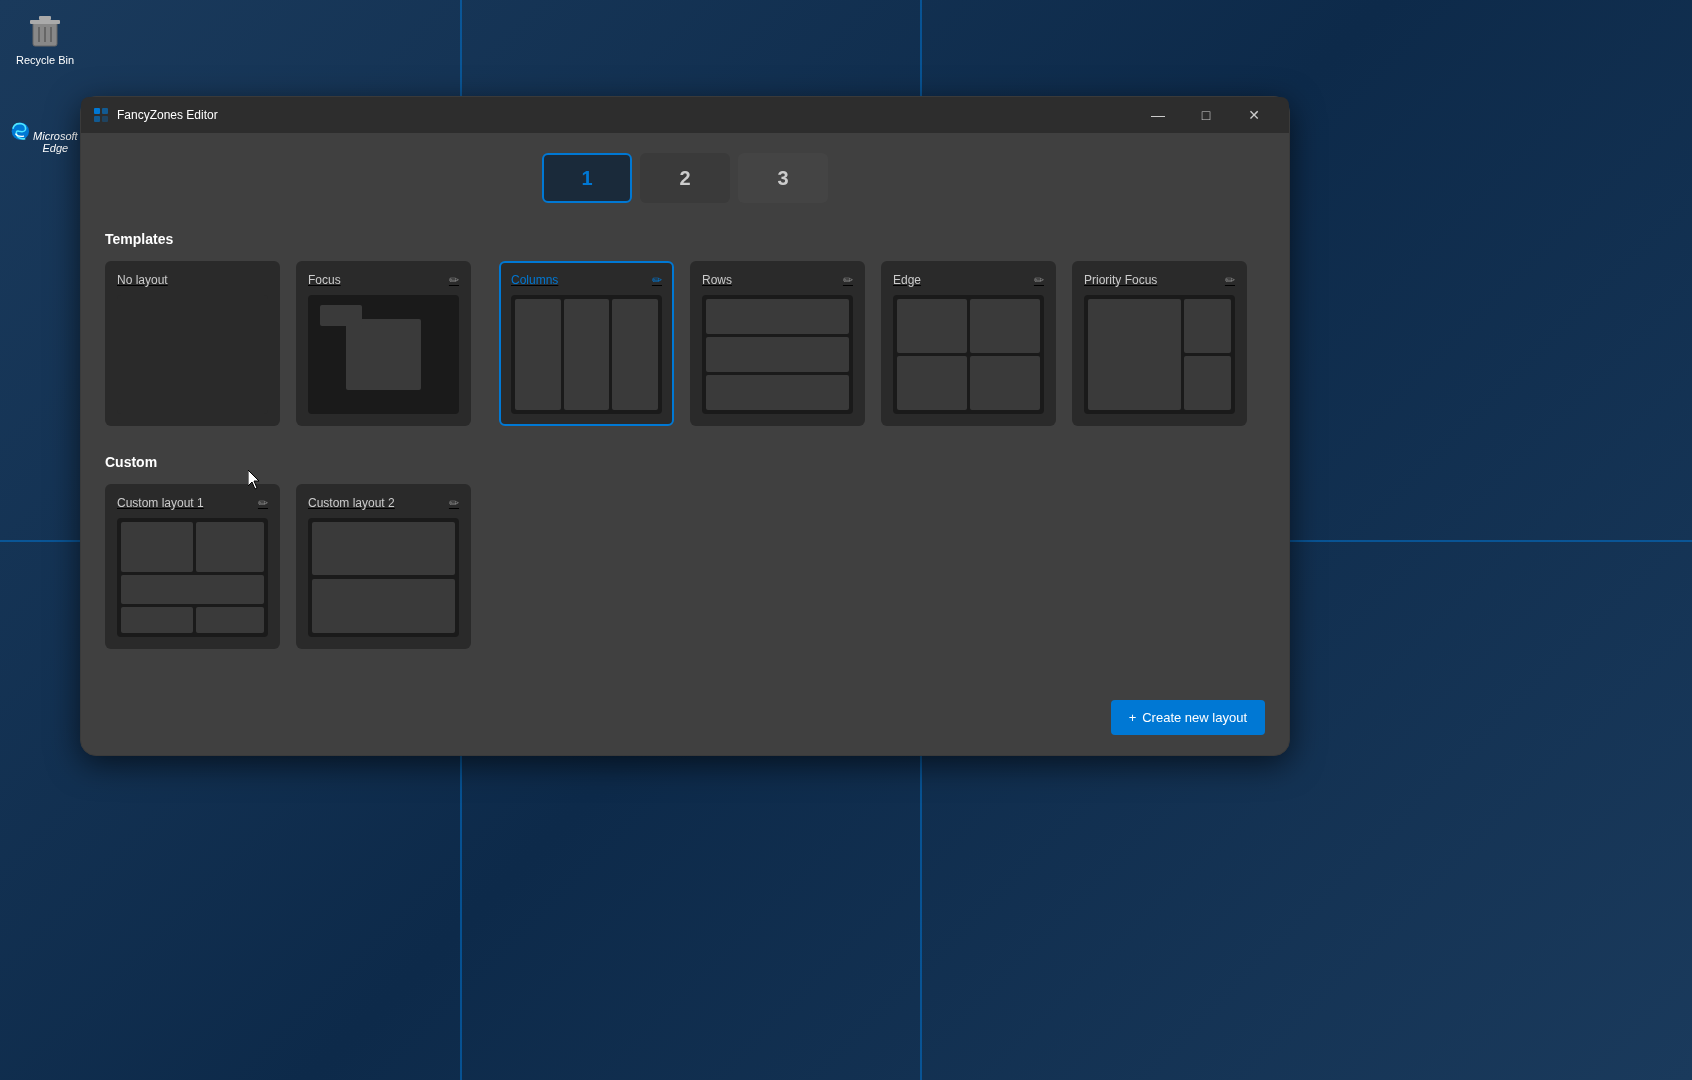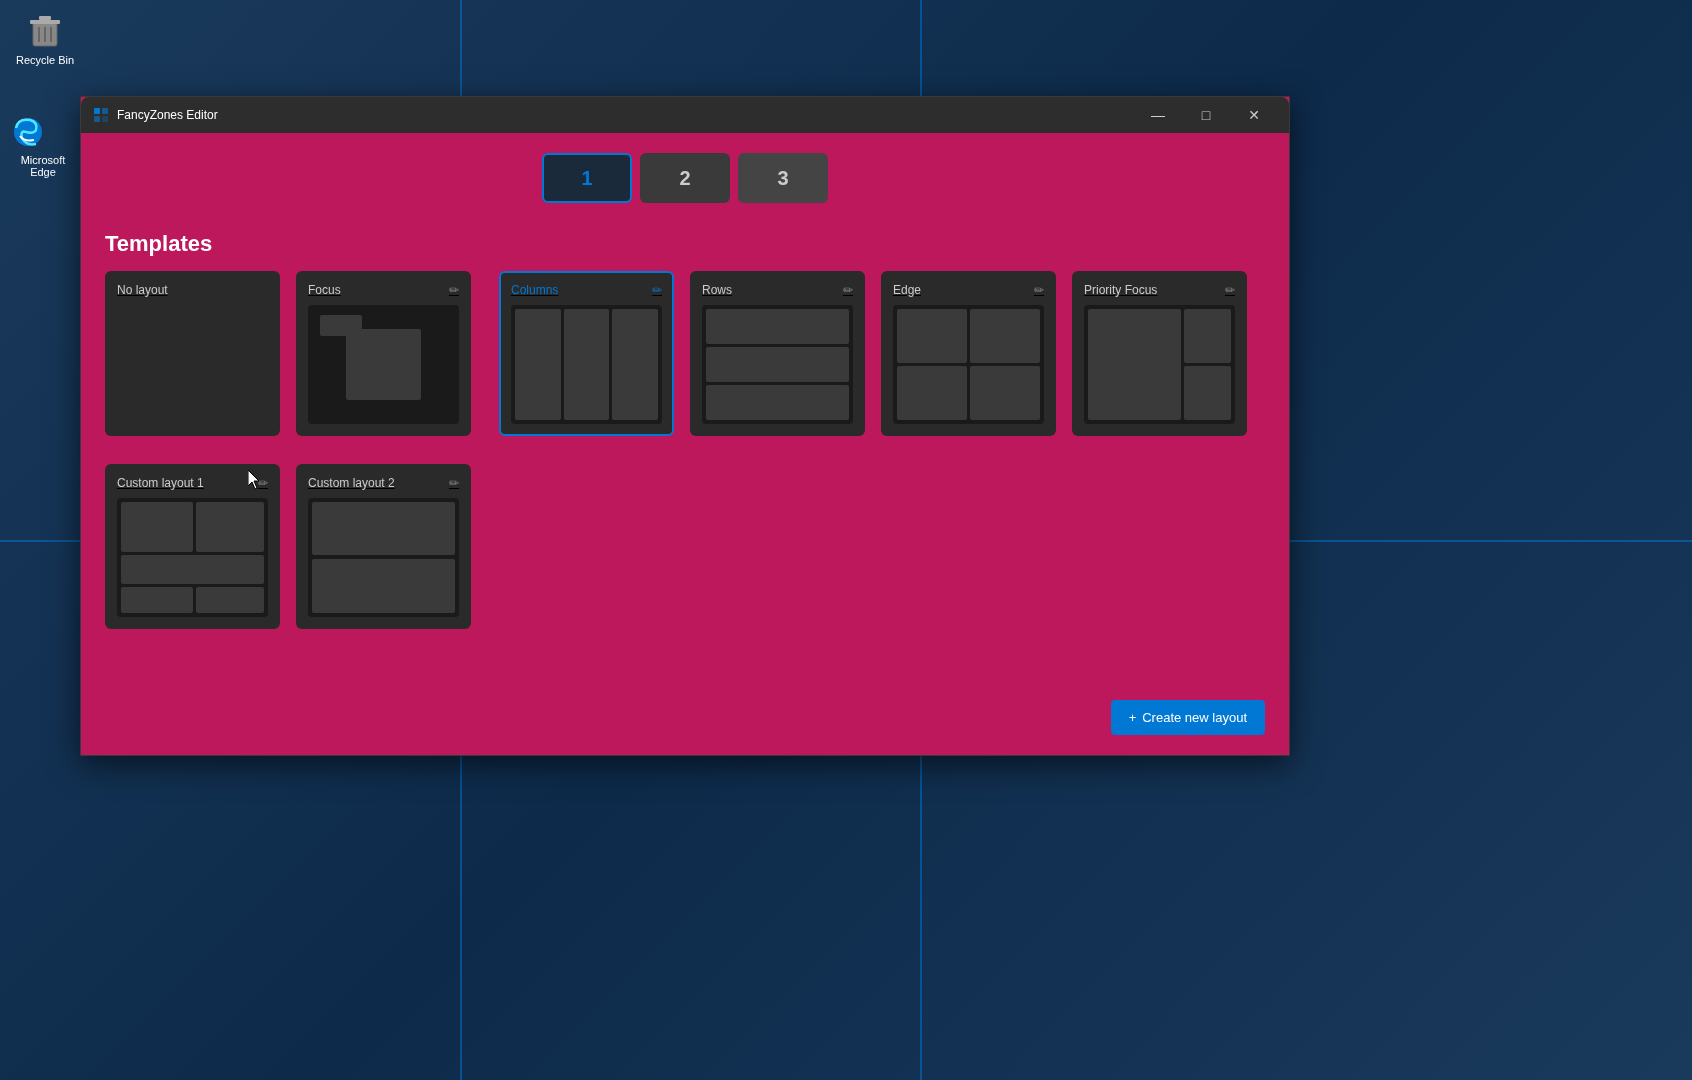--- a/index.html
+++ b/index.html
@@ -55,43 +55,43 @@
       height: 40px;
       margin-bottom: 4px;
     }
 
     
     .edge-icon-container {
       position: absolute;
       top: 110px;
       left: 8px;
       display: flex;
-      flex-direction: column;
-      align-items: flex-start;
+      align-items: flex-end;
       color: white;
       font-size: 11px;
       width: 70px;
       text-align: center;
+      font-style: italic;
     }
 
     .edge-icon {
       width: 40px;
       height: 40px;
       margin-bottom: 4px;
     }
 
     
     .window {
       position: absolute;
       top: 96px;
       left: 80px;
       width: 1210px;
       height: 660px;
-      background: #be185d;
-      border-radius: 1px;
+      background: #404040;
+      border-radius: 16px;
       border: 1px solid #3a3a3a;
       display: flex;
       flex-direction: column;
       box-shadow: 0 8px 32px rgba(0,0,0,0.6);
     }
 
     
     .title-bar {
       display: flex;
       align-items: center;
@@ -170,21 +170,21 @@
       background: #1a2a3a;
     }
 
     .monitor-tab:nth-child(3) {
       background: #444;
     }
 
     
     .section-header {
       color: #ffffff;
-      font-size: 22px;
+      font-size: 14px;
       font-weight: 600;
       margin-bottom: 14px;
     }
 
     
     .layout-grid {
       display: flex;
       gap: 16px;
       flex-wrap: wrap;
       margin-bottom: 28px;
@@ -474,20 +474,21 @@
               <div class="cell-sm"></div>
               <div class="cell-sm"></div>
             </div>
           </div>
         </div>
 
       </div>
     </div>
 
     <div>
+      <div class="section-header">Custom</div>
 
       <div class="layout-grid">
 
         <div class="layout-card">
           <div class="layout-card-header">
             <span class="layout-card-title">Custom layout 1</span>
             <span class="edit-icon">✏</span>
           </div>
           <div class="layout-preview" style="position:relative;background:#1a1a1a;border-radius:4px;">
 

